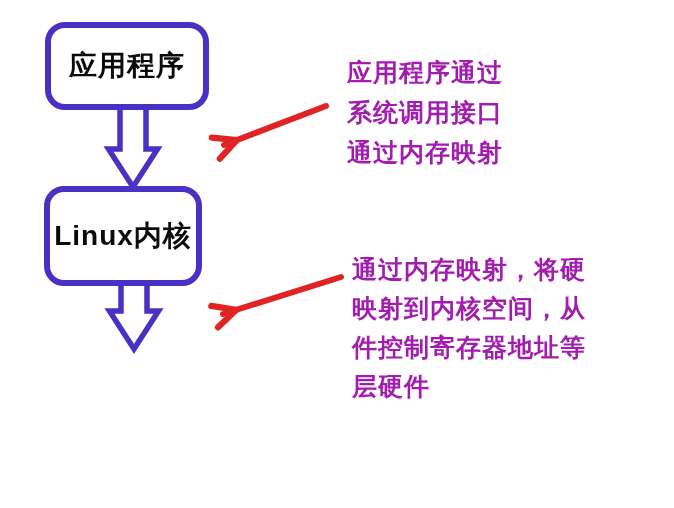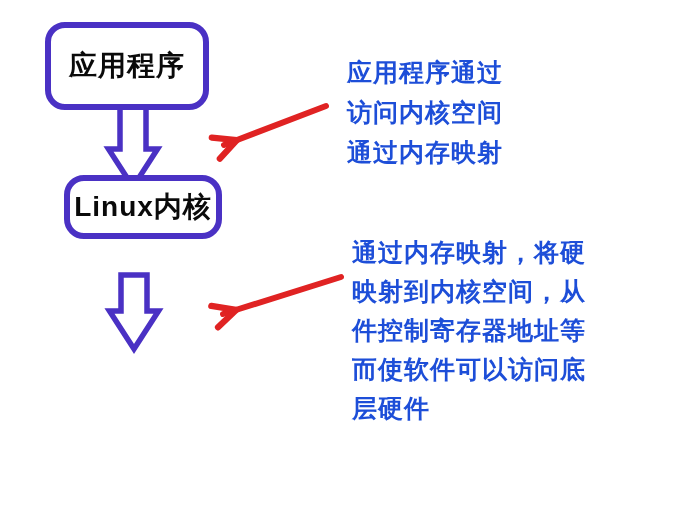--- a/index.html
+++ b/index.html
@@ -31,34 +31,34 @@
     display: flex;
     align-items: center;
     justify-content: center;
     font-weight: bold;
     font-size: 28px;
     color: #0a0a0a;
     letter-spacing: 1px;
     z-index: 2;
   }
   .box-app    { left: 45px; top: 22px;  width: 164px; height: 88px; }
-  .box-kernel { left: 44px; top: 175px; width: 158px; height: 64px; margin-left: 20px; }
+  .box-kernel { left: 44px; top: 186px; width: 158px; height: 100px; }
   .box-hw     { left: 48px; top: 352px; width: 157px; height: 91px; }
 
   .note {
     position: absolute;
-    color: #1d4ed8;
+    color: #a21caf;
     font-weight: bold;
     font-size: 25px;
     letter-spacing: 1px;
     z-index: 2;
     white-space: nowrap;
   }
   .note-syscall { left: 347px; top: 52px;  line-height: 40px; }
-  .note-mmap    { left: 352px; top: 233px; line-height: 39px; }
+  .note-mmap    { left: 352px; top: 250px; line-height: 39px; }
 </style>
 </head>
 <body>
 
 <div class="canvas">
 
   <svg class="layer" viewBox="0 0 674 508" xmlns="http://www.w3.org/2000/svg">
     <defs>
       <marker id="redhead" viewBox="0 0 24 24" refX="14" refY="12" markerWidth="30" markerHeight="30" orient="auto" markerUnits="userSpaceOnUse">
         <path d="M21,3 L3,12 L21,21" fill="none" stroke="#E02323" stroke-width="5" stroke-linecap="round" stroke-linejoin="round"></path>
@@ -82,25 +82,24 @@
     </g>
   </svg>
 
   <div class="node-box box-app">应用程序</div>
 
   <div class="node-box box-kernel">Linux内核</div>
 
 
   <div class="note note-syscall">
     <div>应用程序通过</div>
-    <div>访问内核空间</div>
+    <div>系统调用接口</div>
     <div>通过内存映射</div>
   </div>
 
   <div class="note note-mmap">
     <div>通过内存映射，将硬</div>
     <div>映射到内核空间，从</div>
     <div>件控制寄存器地址等</div>
-    <div>而使软件可以访问底</div>
     <div>层硬件</div>
   </div>
 
 </div>
 
 </body></html>

